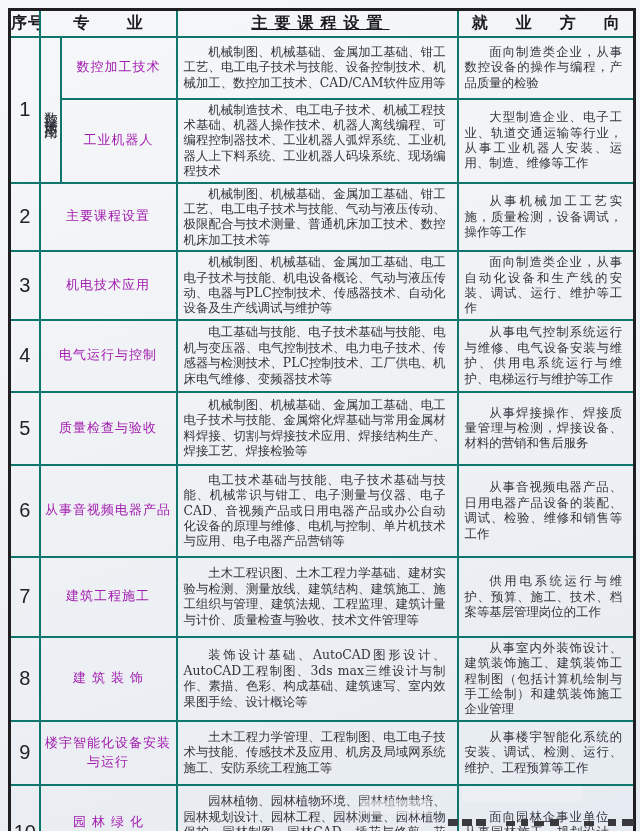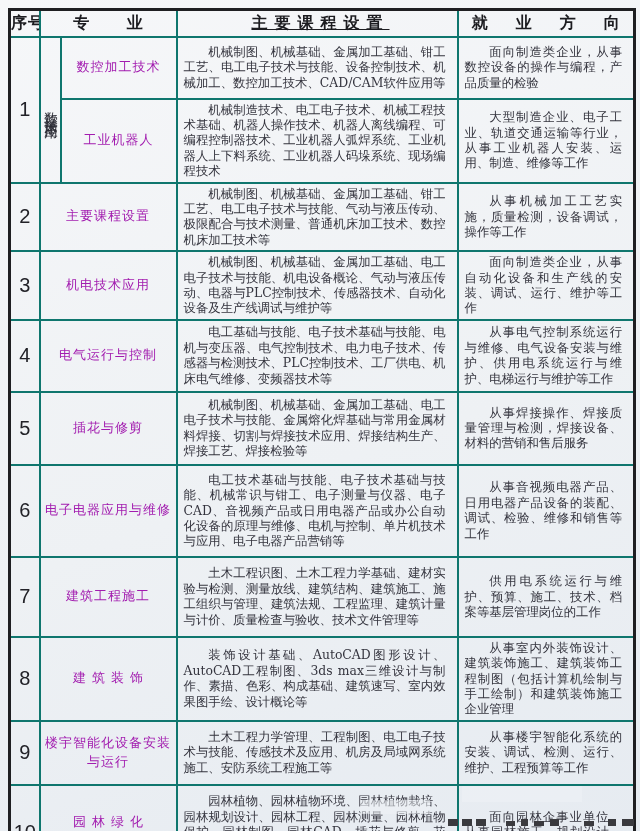--- a/index.html
+++ b/index.html
@@ -124,32 +124,32 @@
     <td class="body-text">
           <div class="para">电工基础与技能、电子技术基础与技能、电机与变压器、电气控制技术、电力电子技术、传感器与检测技术、PLC控制技术、工厂供电、机床电气维修、变频器技术等</div>
         </td>
     <td class="body-text">
           <div class="para">从事电气控制系统运行与维修、电气设备安装与维护、供用电系统运行与维护、电梯运行与维护等工作</div>
         </td>
   </tr>
 
   <tr style="height:73px">
     <td class="num">5</td>
-    <td class="major" colspan="2">插花与修剪</td>
+    <td class="major" colspan="2">质量检查与验收</td>
     <td class="body-text">
           <div class="para">机械制图、机械基础、金属加工基础、电工电子技术与技能、金属熔化焊基础与常用金属材料焊接、切割与焊接技术应用、焊接结构生产、焊接工艺、焊接检验等</div>
         </td>
     <td class="body-text">
           <div class="para">从事焊接操作、焊接质量管理与检测，焊接设备、材料的营销和售后服务</div>
         </td>
   </tr>
 
   <tr style="height:92px">
     <td class="num">6</td>
-    <td class="major" colspan="2">电子电器应用与维修</td>
+    <td class="major" colspan="2">从事音视频电器产品</td>
     <td class="body-text">
           <div class="para">电工技术基础与技能、电子技术基础与技能、机械常识与钳工、电子测量与仪器、电子CAD、音视频产品或日用电器产品或办公自动化设备的原理与维修、电机与控制、单片机技术与应用、电子电器产品营销等</div>
         </td>
     <td class="body-text">
           <div class="para">从事音视频电器产品、日用电器产品设备的装配、调试、检验、维修和销售等工作</div>
         </td>
   </tr>
 
   <tr style="height:80px">
     <td class="num">7</td>

